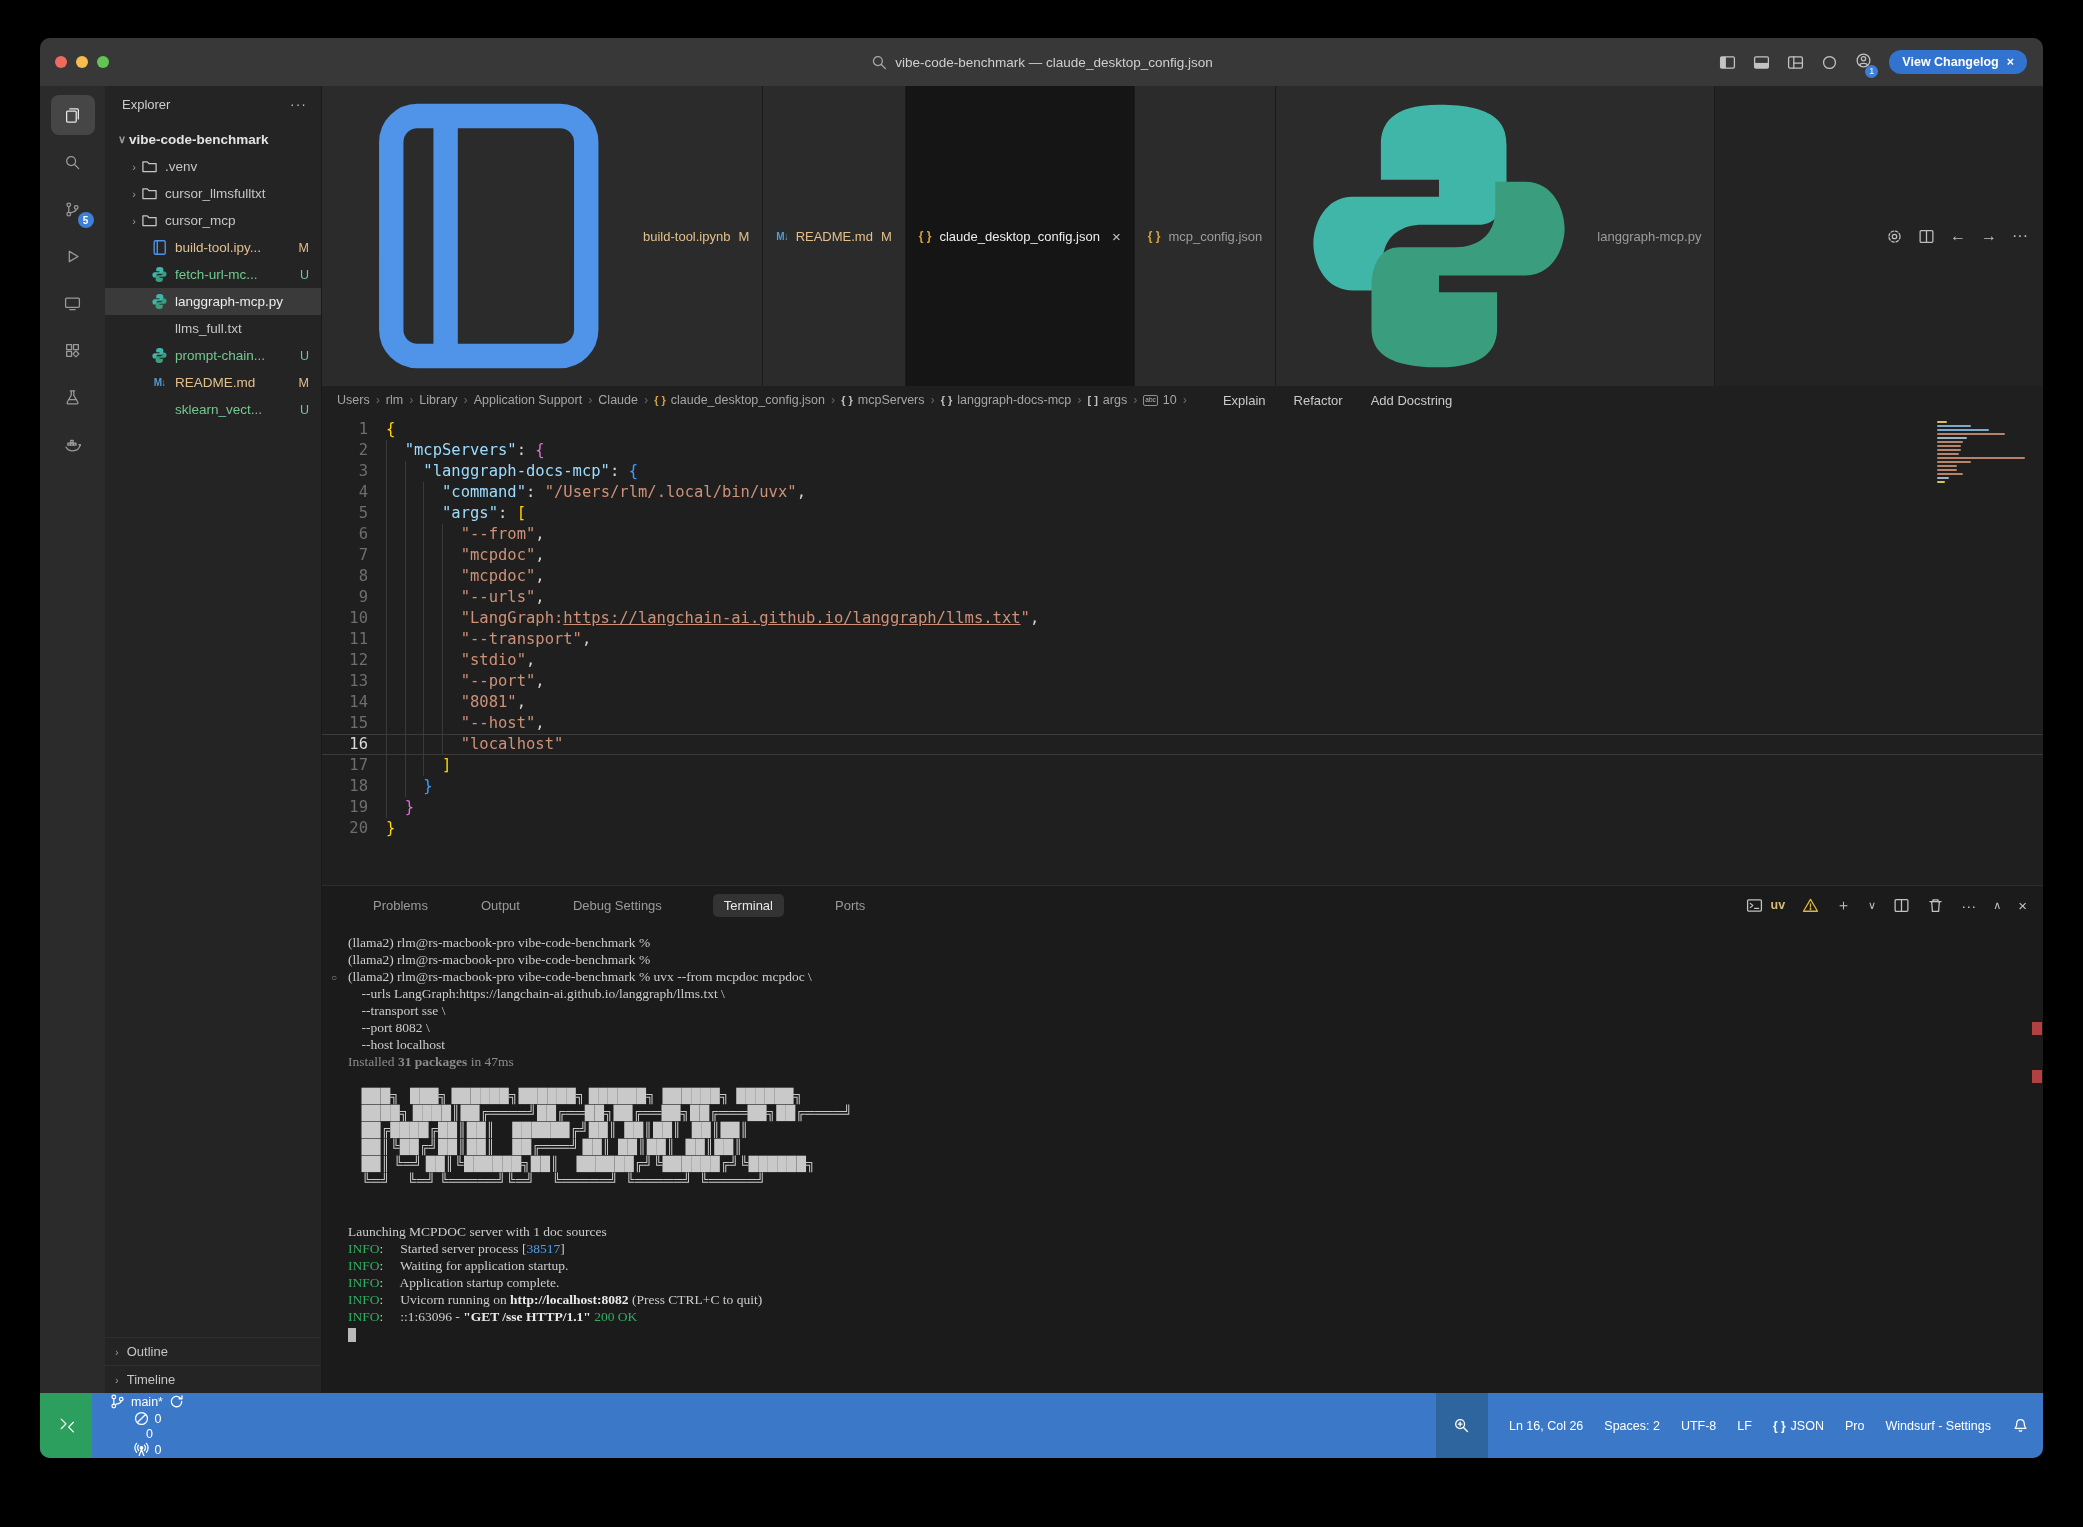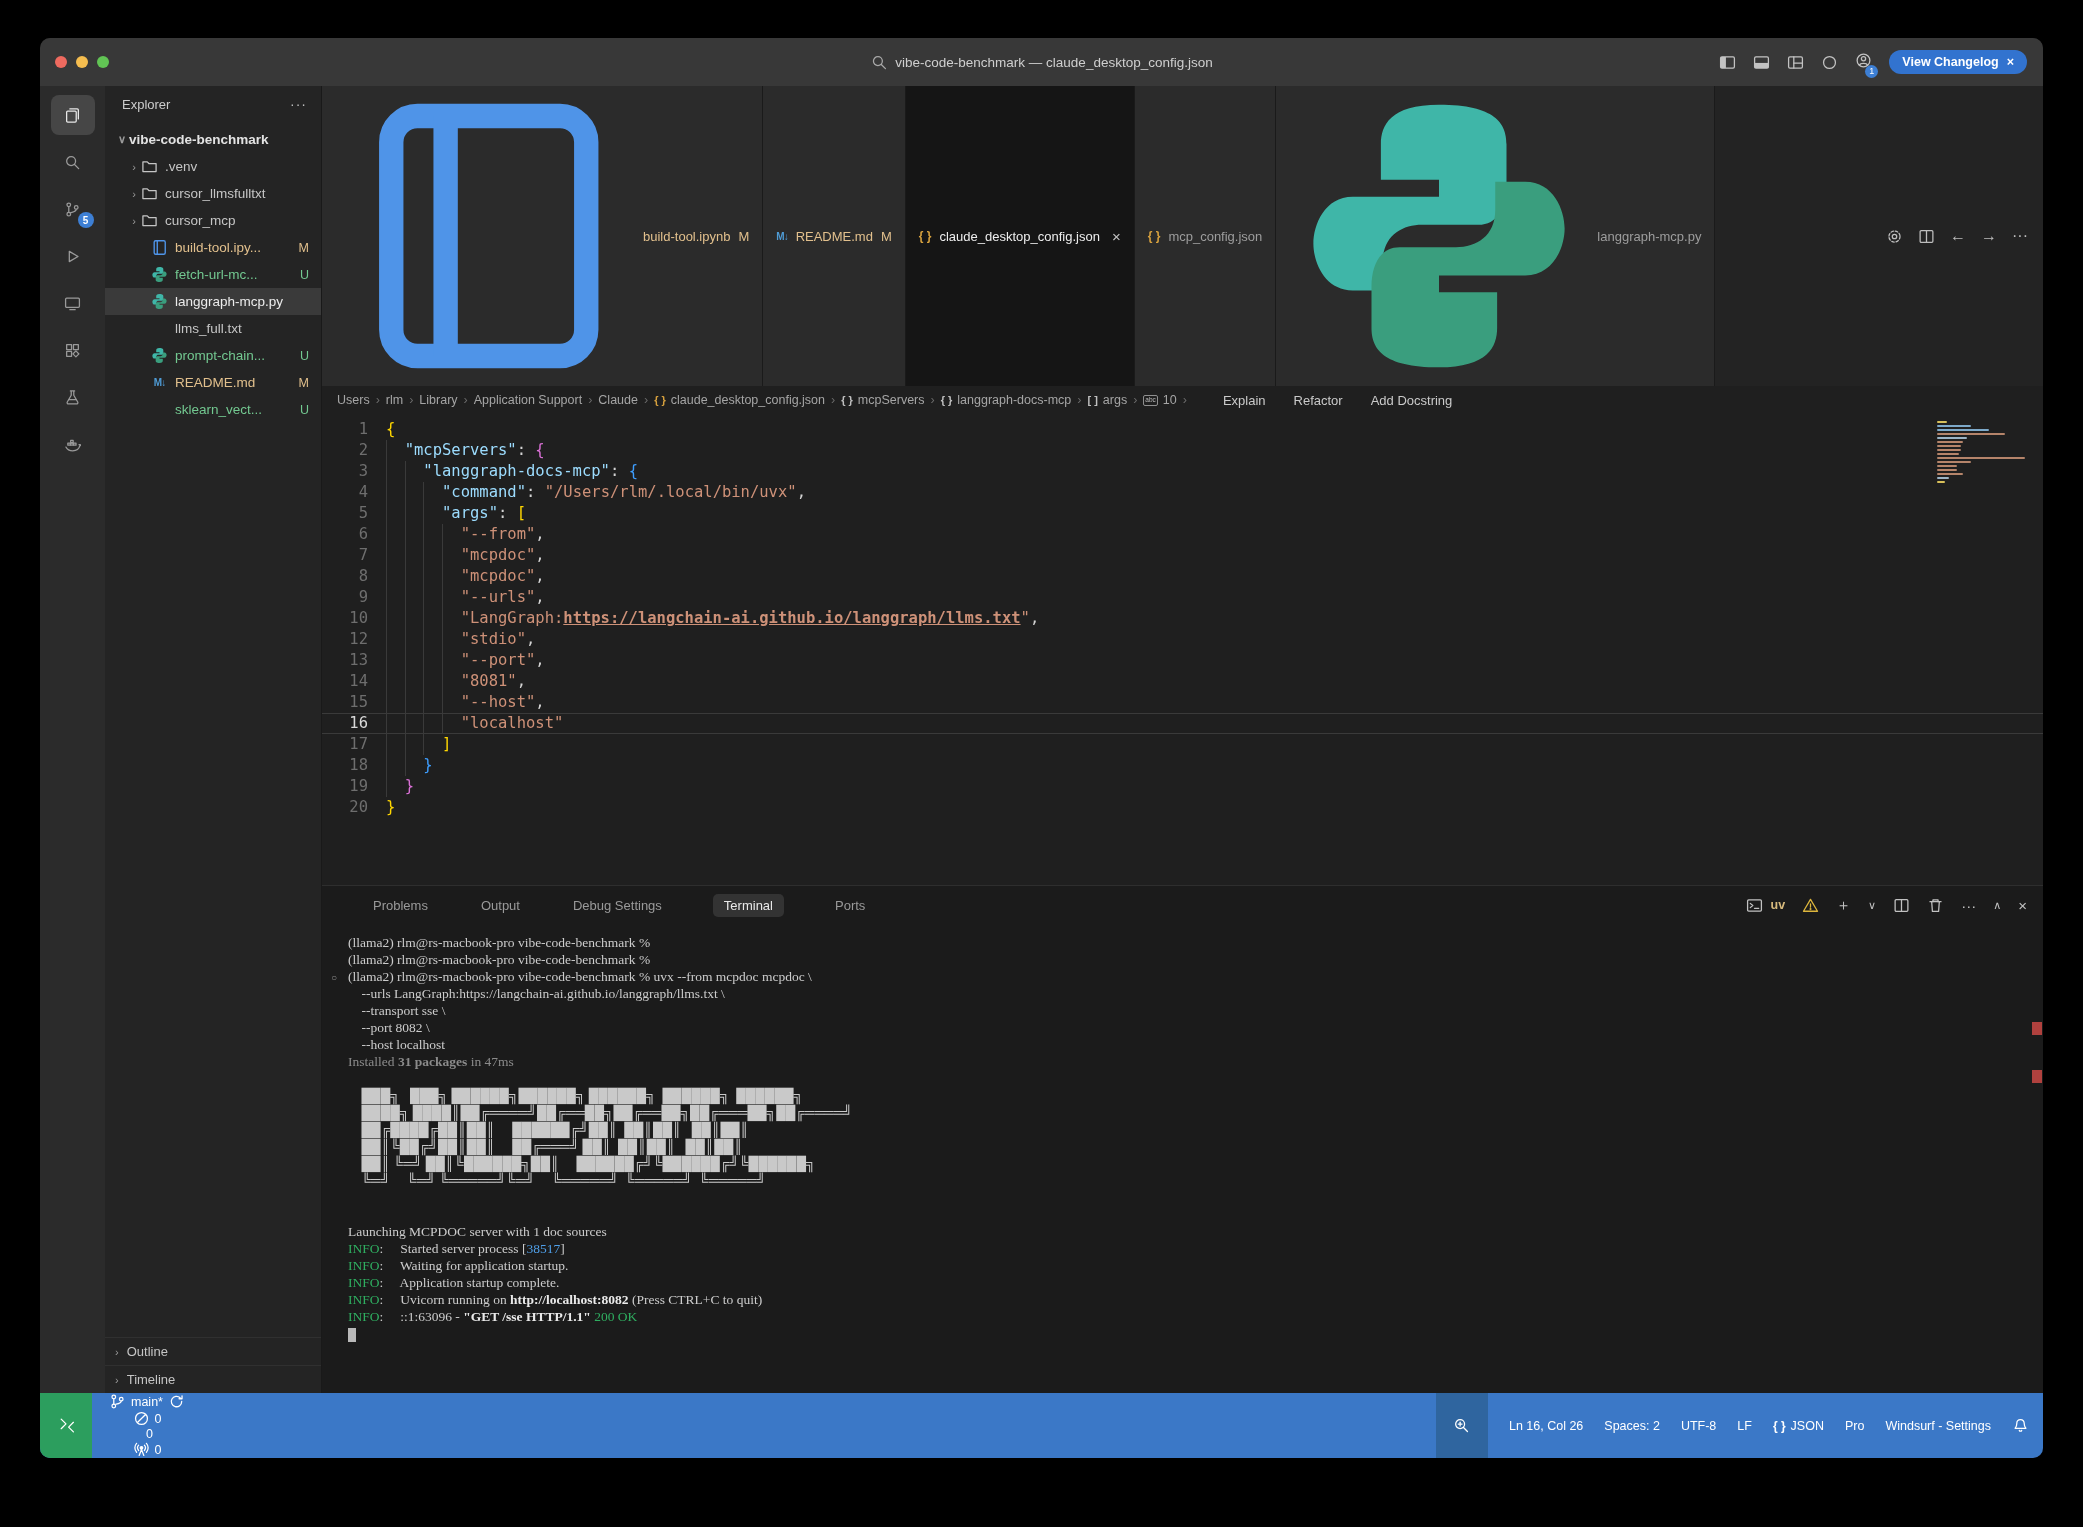--- a/index.html
+++ b/index.html
@@ -75,21 +75,21 @@
   .symbox{border:1px solid #8f8f8f;border-radius:2px;font-size:6.5px;padding:0 1px;color:#bdbdbd;line-height:8px;height:9px;display:inline-flex;align-items:center;}
   .crumb-actions{display:flex;gap:28px;color:#cacaca;margin-left:30px;font-size:13px;}
   .code-area{flex:0 0 466px;position:relative;background:#1f1f1f;font-family:"DejaVu Sans Mono",monospace;
              font-size:15.5px;line-height:21px;padding-top:5px;overflow:hidden;}
   .cl{display:flex;height:21px;white-space:pre;}
   .cl.cur{box-shadow:inset 0 1px 0 #3a3a3a,inset 0 -1px 0 #3a3a3a;}
   .ln{flex:0 0 46px;width:46px;text-align:right;color:#6e6e6e;margin-right:18px;}
   .cl.cur .ln{color:#d9d9d9;}
   .ind{display:inline-block;height:21px;vertical-align:top;
        background:repeating-linear-gradient(to right,#3a3a3a 0,#3a3a3a 1px,transparent 1px,transparent 2ch);}
-  .tk-k{color:#9cdcfe;}.tk-s{color:#ce9178;}.tk-su{color:#ce9178;text-decoration:underline;font-weight:bold;}
+  .tk-k{color:#9cdcfe;}.tk-s{color:#ce9178;}.tk-su{color:#ce9178;text-decoration:underline;}
   .tk-p{color:#d4d4d4;}.tk-b1{color:#ffd700;}.tk-b2{color:#da70d6;}.tk-b3{color:#3e9eff;}
   .minimap{position:absolute;top:5px;right:0;width:112px;height:66px;}
   .minimap i{display:block;height:2px;margin:2px 0 2px 6px;border-radius:1px;}
   
   .panel{flex:1;background:#1b1b1b;border-top:1px solid #2e2e2e;display:flex;flex-direction:column;position:relative;min-height:0;}
   .panel-header{flex:0 0 38px;display:flex;align-items:center;justify-content:space-between;padding:0 16px 0 26px;}
   .ptabs{display:flex;gap:26px;align-items:center;font-size:13px;color:#9a9a9a;}
   .ptab{cursor:pointer;padding:4px 2px;margin-left:23px;}
   .ptab.active{background:#333333;color:#e8e8e8;padding:4px 11px;border-radius:5px;}
   .panel-actions{display:flex;align-items:center;gap:17px;color:#c2c2c2;font-size:15px;}
@@ -479,20 +479,21 @@
               <div class="cl"><span class="ln">1</span><span class="lc"><span class="tk-b1">{</span></span></div>
               <div class="cl"><span class="ln">2</span><span class="lc"><span class="ind" style="width: 2ch;"></span><span class="tk-k">"mcpServers"</span><span class="tk-p">: </span><span class="tk-b2">{</span></span></div>
               <div class="cl"><span class="ln">3</span><span class="lc"><span class="ind" style="width: 4ch;"></span><span class="tk-k">"langgraph-docs-mcp"</span><span class="tk-p">: </span><span class="tk-b3">{</span></span></div>
               <div class="cl"><span class="ln">4</span><span class="lc"><span class="ind" style="width: 6ch;"></span><span class="tk-k">"command"</span><span class="tk-p">: </span><span class="tk-s">"/Users/rlm/.local/bin/uvx"</span><span class="tk-p">,</span></span></div>
               <div class="cl"><span class="ln">5</span><span class="lc"><span class="ind" style="width: 6ch;"></span><span class="tk-k">"args"</span><span class="tk-p">: </span><span class="tk-b1">[</span></span></div>
               <div class="cl"><span class="ln">6</span><span class="lc"><span class="ind" style="width: 8ch;"></span><span class="tk-s">"--from"</span><span class="tk-p">,</span></span></div>
               <div class="cl"><span class="ln">7</span><span class="lc"><span class="ind" style="width: 8ch;"></span><span class="tk-s">"mcpdoc"</span><span class="tk-p">,</span></span></div>
               <div class="cl"><span class="ln">8</span><span class="lc"><span class="ind" style="width: 8ch;"></span><span class="tk-s">"mcpdoc"</span><span class="tk-p">,</span></span></div>
               <div class="cl"><span class="ln">9</span><span class="lc"><span class="ind" style="width: 8ch;"></span><span class="tk-s">"--urls"</span><span class="tk-p">,</span></span></div>
               <div class="cl"><span class="ln">10</span><span class="lc"><span class="ind" style="width: 8ch;"></span><span class="tk-s">"LangGraph:</span><span class="tk-su">https://langchain-ai.github.io/langgraph/llms.txt</span><span class="tk-s">"</span><span class="tk-p">,</span></span></div>
+              <div class="cl"><span class="ln">11</span><span class="lc"><span class="ind" style="width: 8ch;"></span><span class="tk-s">"--transport"</span><span class="tk-p">,</span></span></div>
               <div class="cl"><span class="ln">12</span><span class="lc"><span class="ind" style="width: 8ch;"></span><span class="tk-s">"stdio"</span><span class="tk-p">,</span></span></div>
               <div class="cl"><span class="ln">13</span><span class="lc"><span class="ind" style="width: 8ch;"></span><span class="tk-s">"--port"</span><span class="tk-p">,</span></span></div>
               <div class="cl"><span class="ln">14</span><span class="lc"><span class="ind" style="width: 8ch;"></span><span class="tk-s">"8081"</span><span class="tk-p">,</span></span></div>
               <div class="cl"><span class="ln">15</span><span class="lc"><span class="ind" style="width: 8ch;"></span><span class="tk-s">"--host"</span><span class="tk-p">,</span></span></div>
               <div class="cl cur"><span class="ln">16</span><span class="lc"><span class="ind" style="width: 8ch;"></span><span class="tk-s">"localhost"</span></span></div>
               <div class="cl"><span class="ln">17</span><span class="lc"><span class="ind" style="width: 6ch;"></span><span class="tk-b1">]</span></span></div>
               <div class="cl"><span class="ln">18</span><span class="lc"><span class="ind" style="width: 4ch;"></span><span class="tk-b3">}</span></span></div>
               <div class="cl"><span class="ln">19</span><span class="lc"><span class="ind" style="width: 2ch;"></span><span class="tk-b2">}</span></span></div>
               <div class="cl"><span class="ln">20</span><span class="lc"><span class="tk-b1">}</span></span></div>
             </div>

